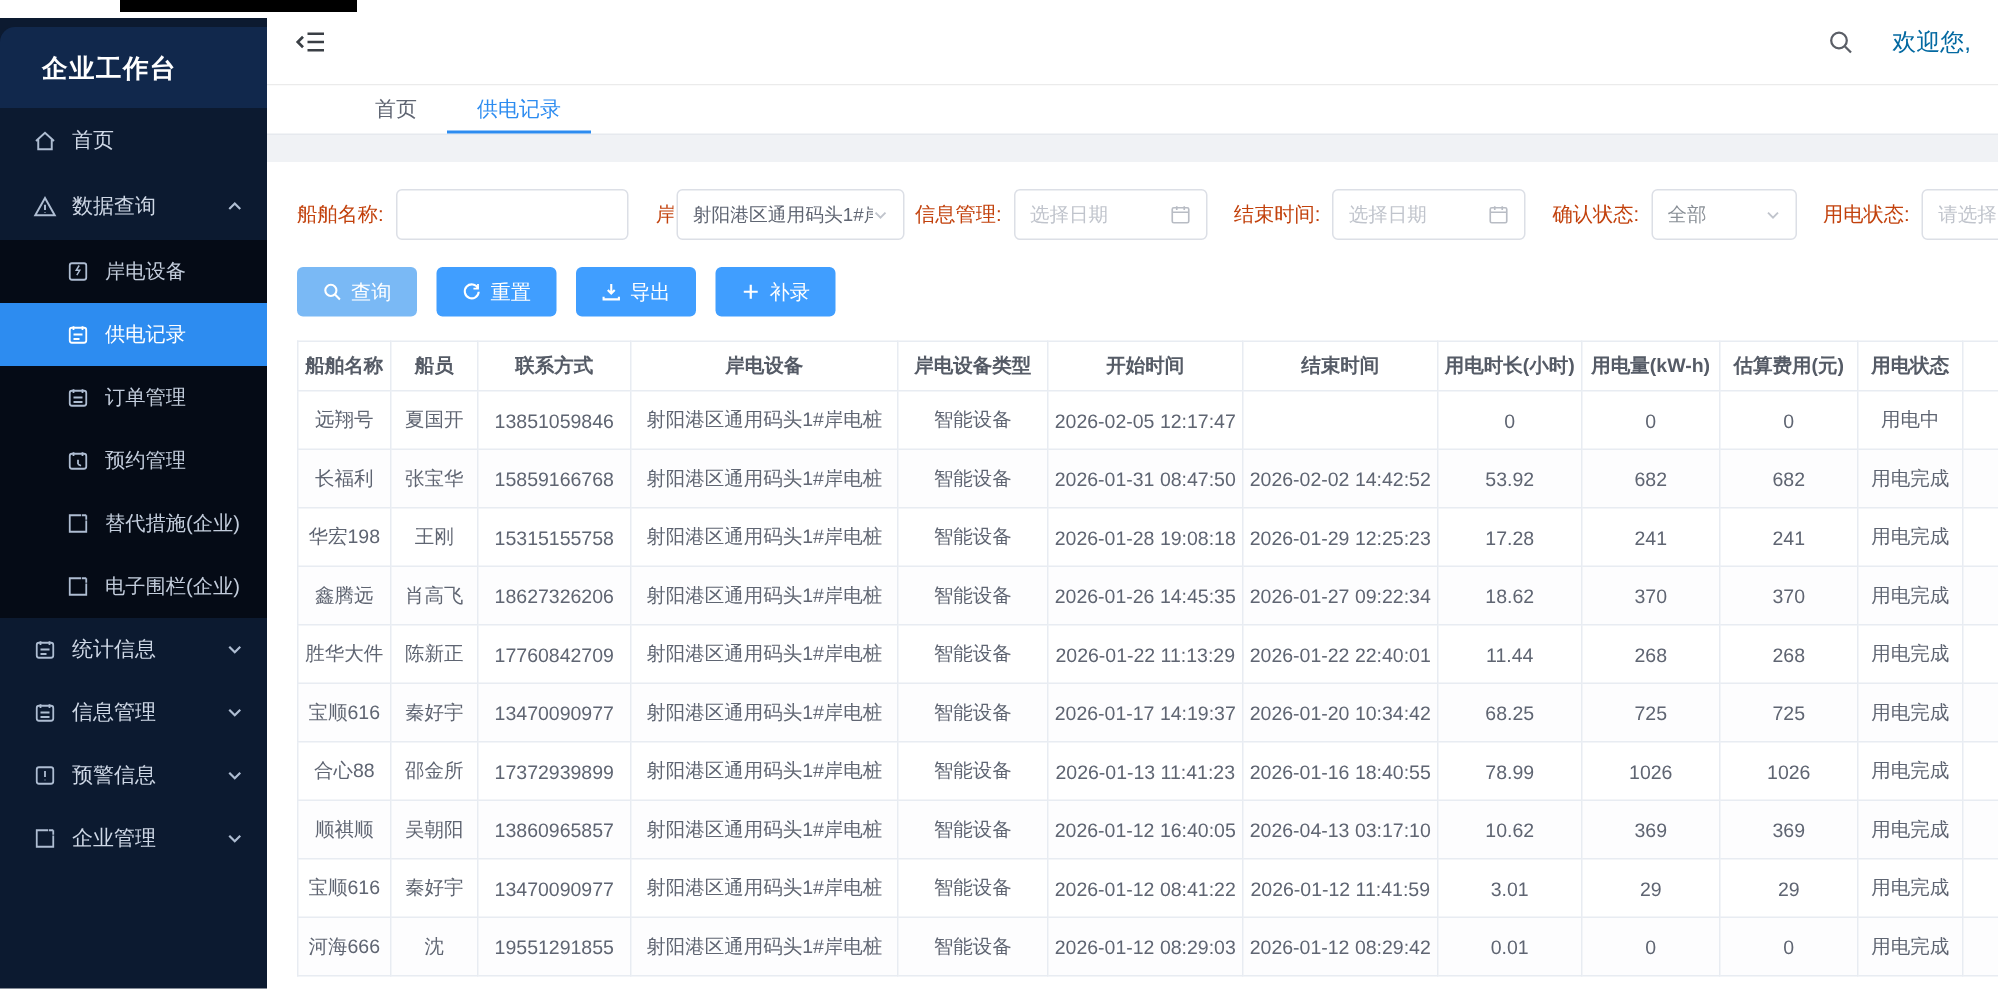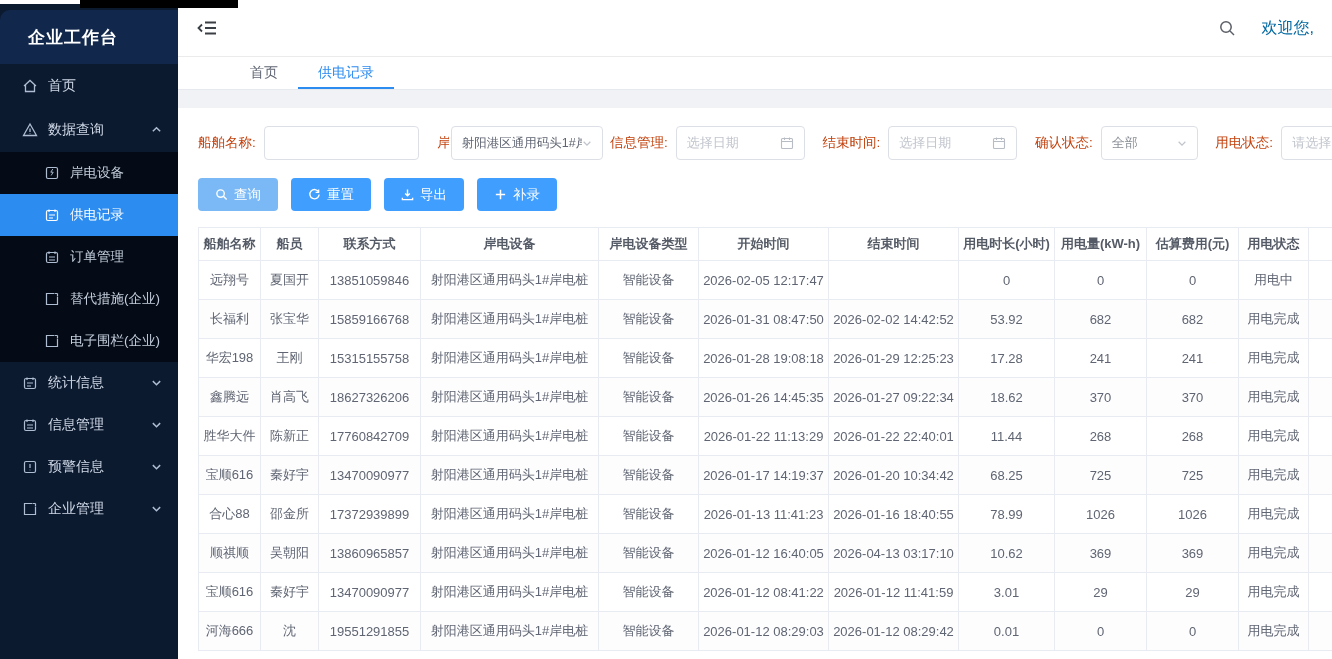--- a/index.html
+++ b/index.html
@@ -3,21 +3,21 @@
 <meta charset="utf-8">
 <style>
   * { margin:0; padding:0; box-sizing:border-box; }
   html,body { width:1332px; height:659px; overflow:hidden; background:#fff;
     font-family:"Liberation Sans","DejaVu Sans",sans-serif; }
 
   
   .black-strip { position:absolute; left:80px; top:0; width:158px; height:8px; background:#000; z-index:5; }
 
   
-  .sidebar { position:absolute; left:0; top:4px; bottom:0; width:178px; background:#0c1a30; z-index:4; }
+  .sidebar { position:absolute; left:0; top:12px; bottom:0; width:178px; background:#0c1a30; z-index:4; }
   .side-header { position:relative; margin-top:6px; height:54px; background:#11284c;
     border-radius:10px 0 0 0; display:flex; align-items:center; padding-left:28px; }
   .side-header .title { color:#fff; font-size:17px; font-weight:bold; letter-spacing:1px; }
   .menu { color:#cfd8e6; font-size:14px; }
   .menu-item { height:44px; display:flex; align-items:center; padding-left:22px; cursor:pointer; }
   .menu-item .mi-icon { width:16px; height:16px; margin-right:10px; display:inline-flex; color:#aebdd2; }
   .menu-item .arrow { margin-left:auto; margin-right:16px; color:#aebdd2; }
   .submenu { background:#050b16; }
   .submenu .menu-item { height:42px; padding-left:44px; font-size:13.5px; color:#c3cddc; }
   .submenu .menu-item.active { background:#2d8cf0; color:#fff; }
@@ -121,20 +121,29 @@
         <span>供电记录</span>
       </div>
       <div class="menu-item">
         <span class="mi-icon">
             <svg viewBox="0 0 16 16" fill="none" stroke="currentColor" stroke-width="1.2">
               <rect x="2.5" y="3.5" width="11" height="10" rx="1.5"></rect>
               <path d="M5 2.5 V5 M11 2.5 V5 M5 8 H11 M5 11 H11"></path>
             </svg>
           </span>
         <span>订单管理</span>
+      </div>
+      <div class="menu-item">
+        <span class="mi-icon">
+            <svg viewBox="0 0 16 16" fill="none" stroke="currentColor" stroke-width="1.2">
+              <rect x="2.5" y="3.5" width="11" height="10" rx="1.5"></rect>
+              <path d="M5 2.5 V5 M11 2.5 V5 M8 7.5 V10.5 M8 10.5 L10 11.5"></path>
+            </svg>
+          </span>
+        <span>预约管理</span>
       </div>
       <div class="menu-item">
         <span class="mi-icon">
             <svg viewBox="0 0 16 16" fill="none" stroke="currentColor" stroke-width="1.2">
               <path d="M13.5 6 V13.5 H2.5 V2.5 H10"></path>
               <path d="M13.5 2.5 H10.5 M13.5 2.5 V5.5"></path>
             </svg>
           </span>
         <span>替代措施(企业)</span>
       </div>

